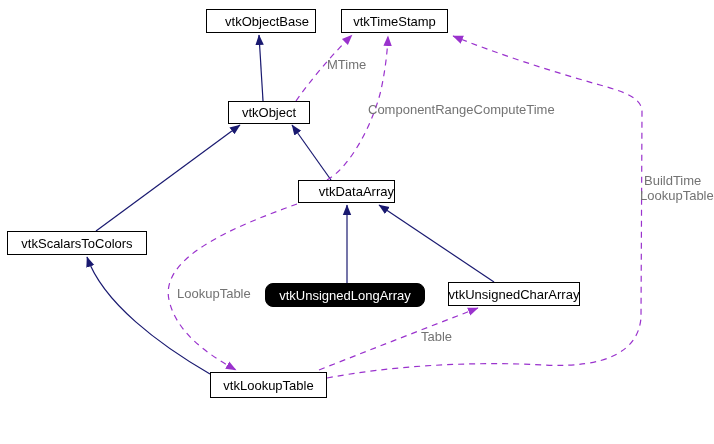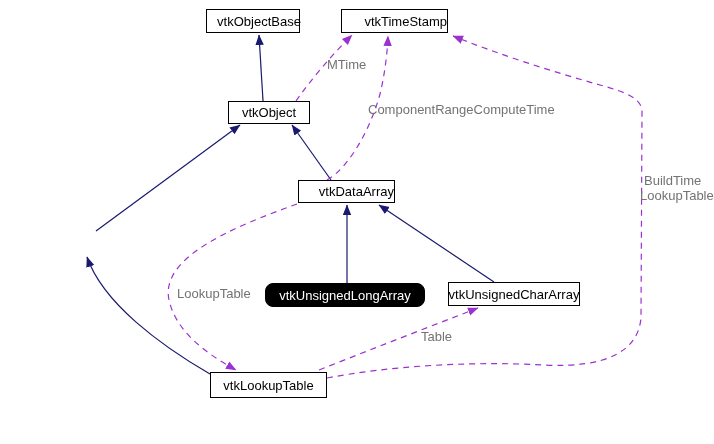--- a/index.html
+++ b/index.html
@@ -50,36 +50,39 @@
     <path class="edge-inh" d="M494,282 L379,205" marker-end="url(#mInh)"></path>
     <path class="edge-inh" d="M210,374 C160,345 103,303 87,257" marker-end="url(#mInh)"></path>
 
     <path class="edge-use" d="M296,101 Q320,67 352,35" marker-end="url(#mUse)"></path>
     <path class="edge-use" d="M327,180 C352,166 374,120 381,90 Q387,62 388,36" marker-end="url(#mUse)"></path>
     <path class="edge-use" d="M327,378 C390,366 470,361 545,365 C605,368 638,352 641,318 L642,112 C642,98 625,92 600,85 C550,71 495,53 453,36" marker-end="url(#mUse)"></path>
     <path class="edge-use" d="M297,204 C230,228 160,258 169,300 C176,332 207,354 236,370" marker-end="url(#mUse)"></path>
     <path class="edge-use" d="M319,370 Q400,338 478,308" marker-end="url(#mUse)"></path>
   </svg>
 
-  <div class="node" style="left:206px;top:9px;width:94px;height:24px;padding-left:12px;">
+  <div class="node" style="left:206px;top:9px;width:110px;height:24px;padding-left:12px;">
     <span>vtkObjectBase</span>
   </div>
 
-  <div class="node" style="left:341px;top:9px;width:107px;height:24px;justify-content:flex-end;">
+  <div class="node" style="left:341px;top:9px;width:107px;height:24px;">
     <span>vtkTimeStamp</span>
   </div>
 
   <div class="node" style="left:228px;top:101px;width:82px;height:23px;">
     <span>vtkObject</span>
   </div>
 
   <div class="node" style="left:298px;top:180px;width:97px;height:23px;justify-content:flex-end;">
     <span>vtkDataArray</span>
   </div>
 
+  <div class="node" style="left:7px;top:231px;width:140px;height:24px;">
+    <span>vtkScalarsToColors</span>
+  </div>
 
   <div class="node selected" style="left:265px;top:283px;width:160px;height:24px;">
     <span>vtkUnsignedLongArray</span>
   </div>
 
   <div class="node" style="left:448px;top:282px;width:132px;height:24px;">
     <span>vtkUnsignedCharArray</span>
   </div>
 
   <div class="node" style="left:210px;top:372px;width:117px;height:26px;">

